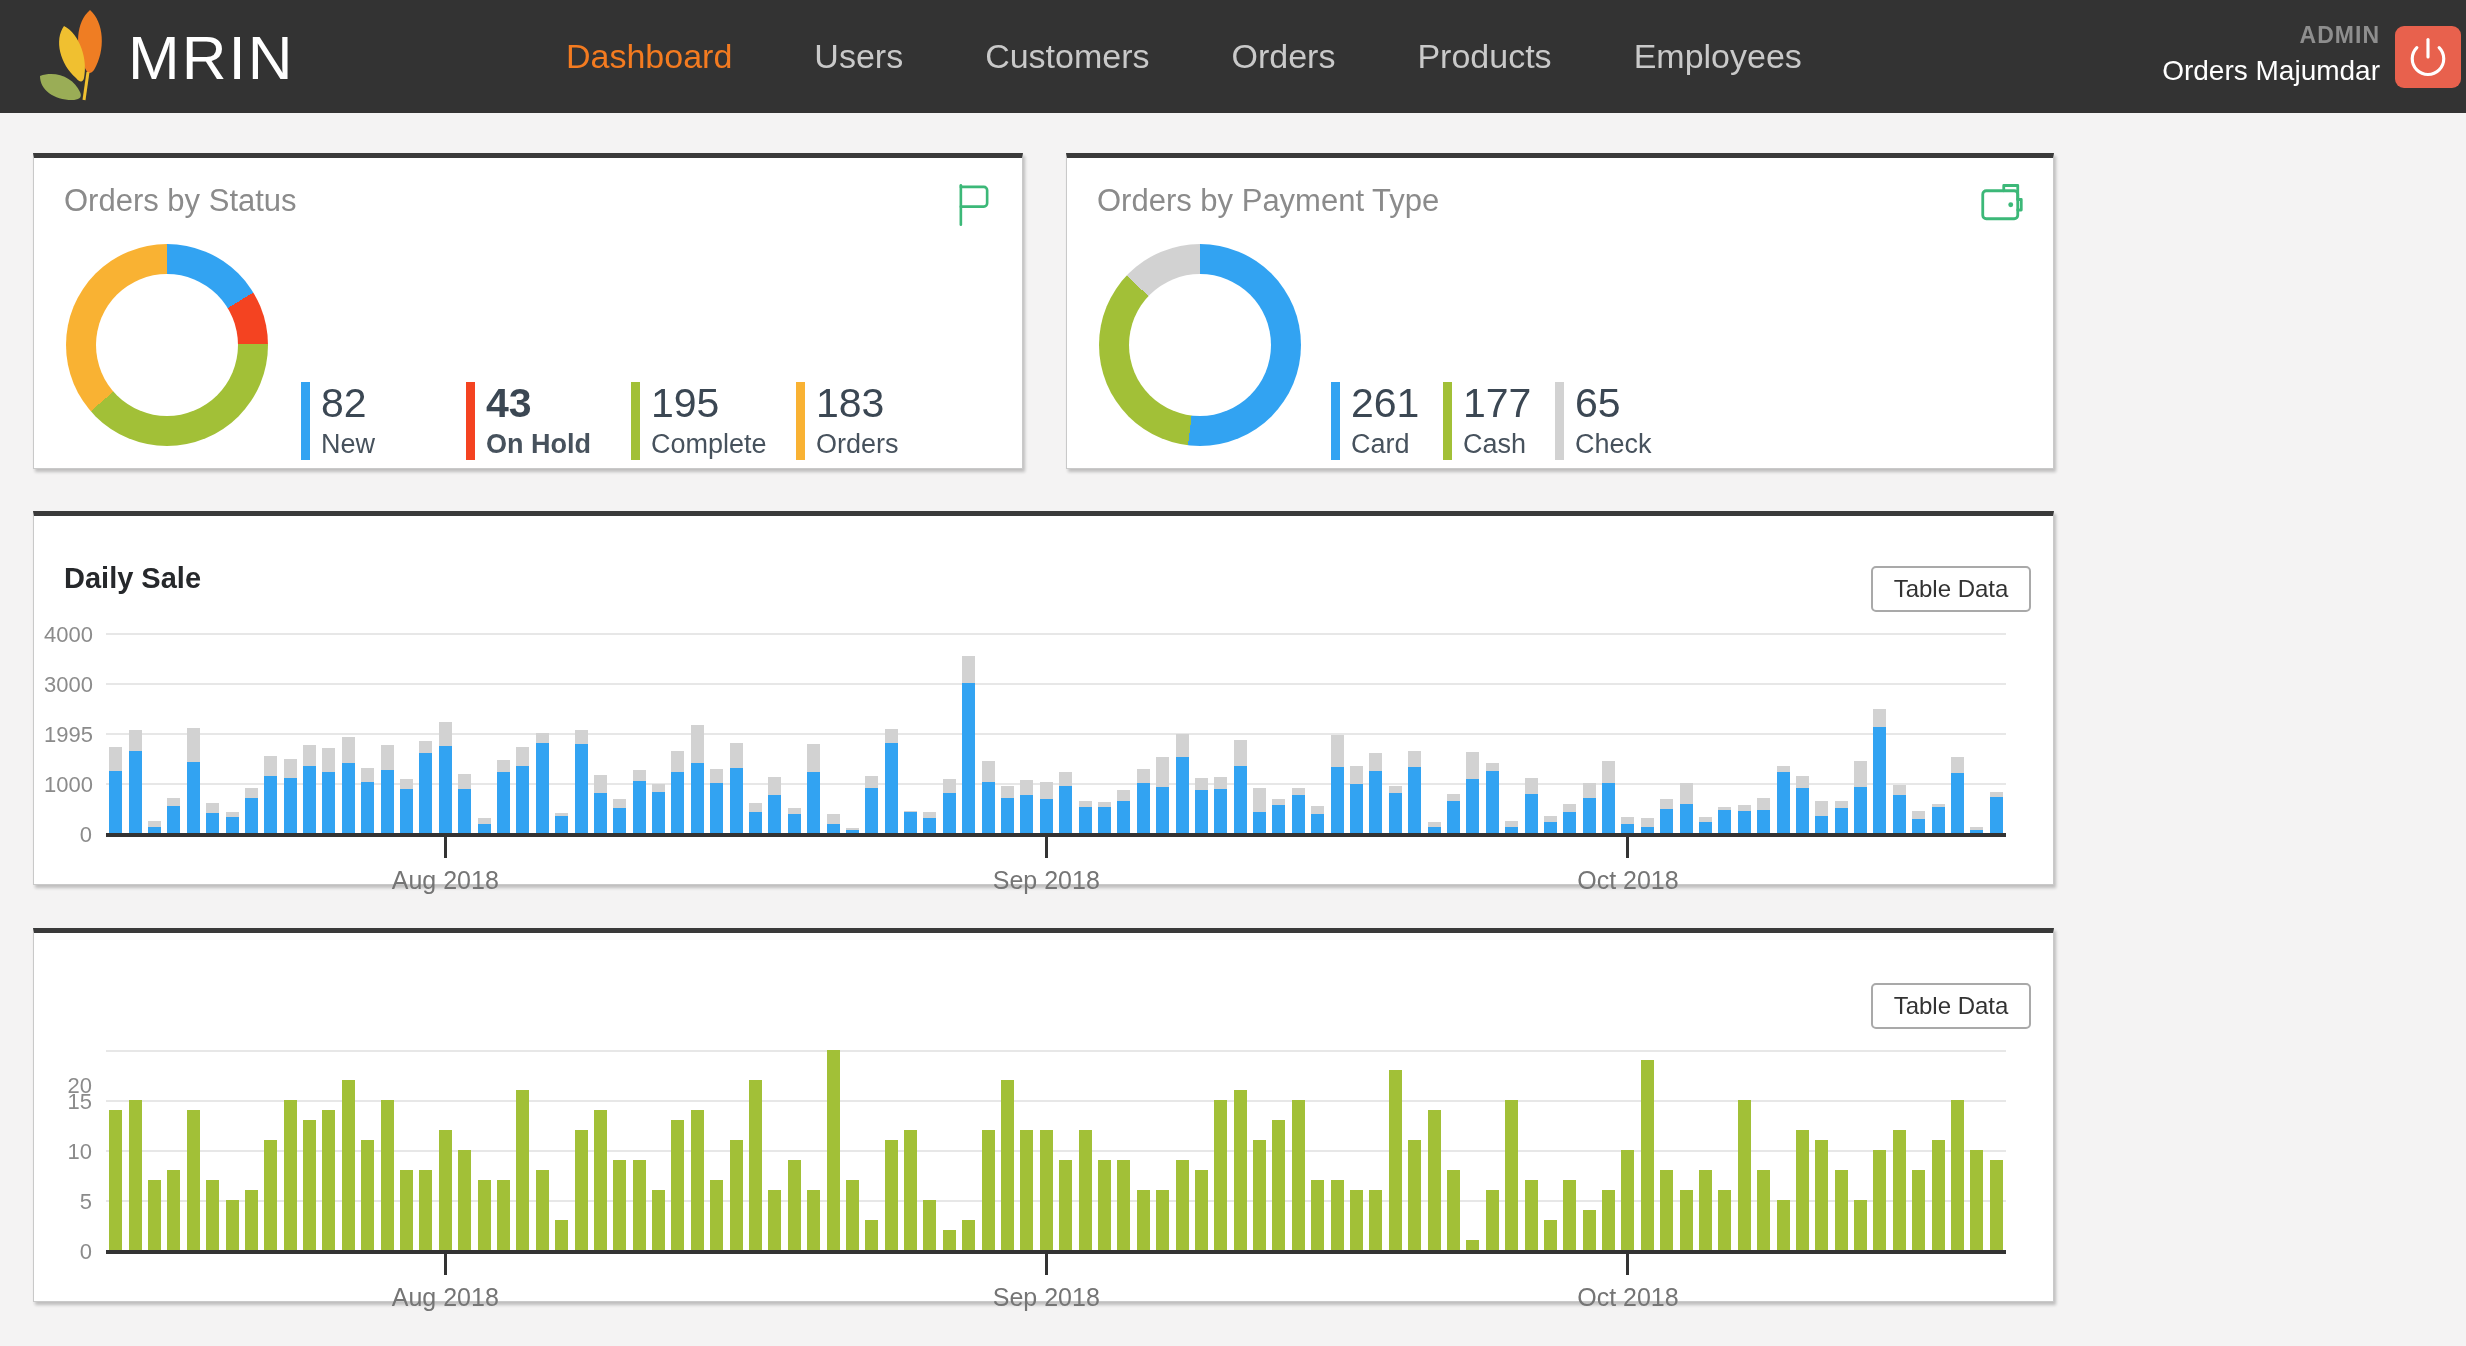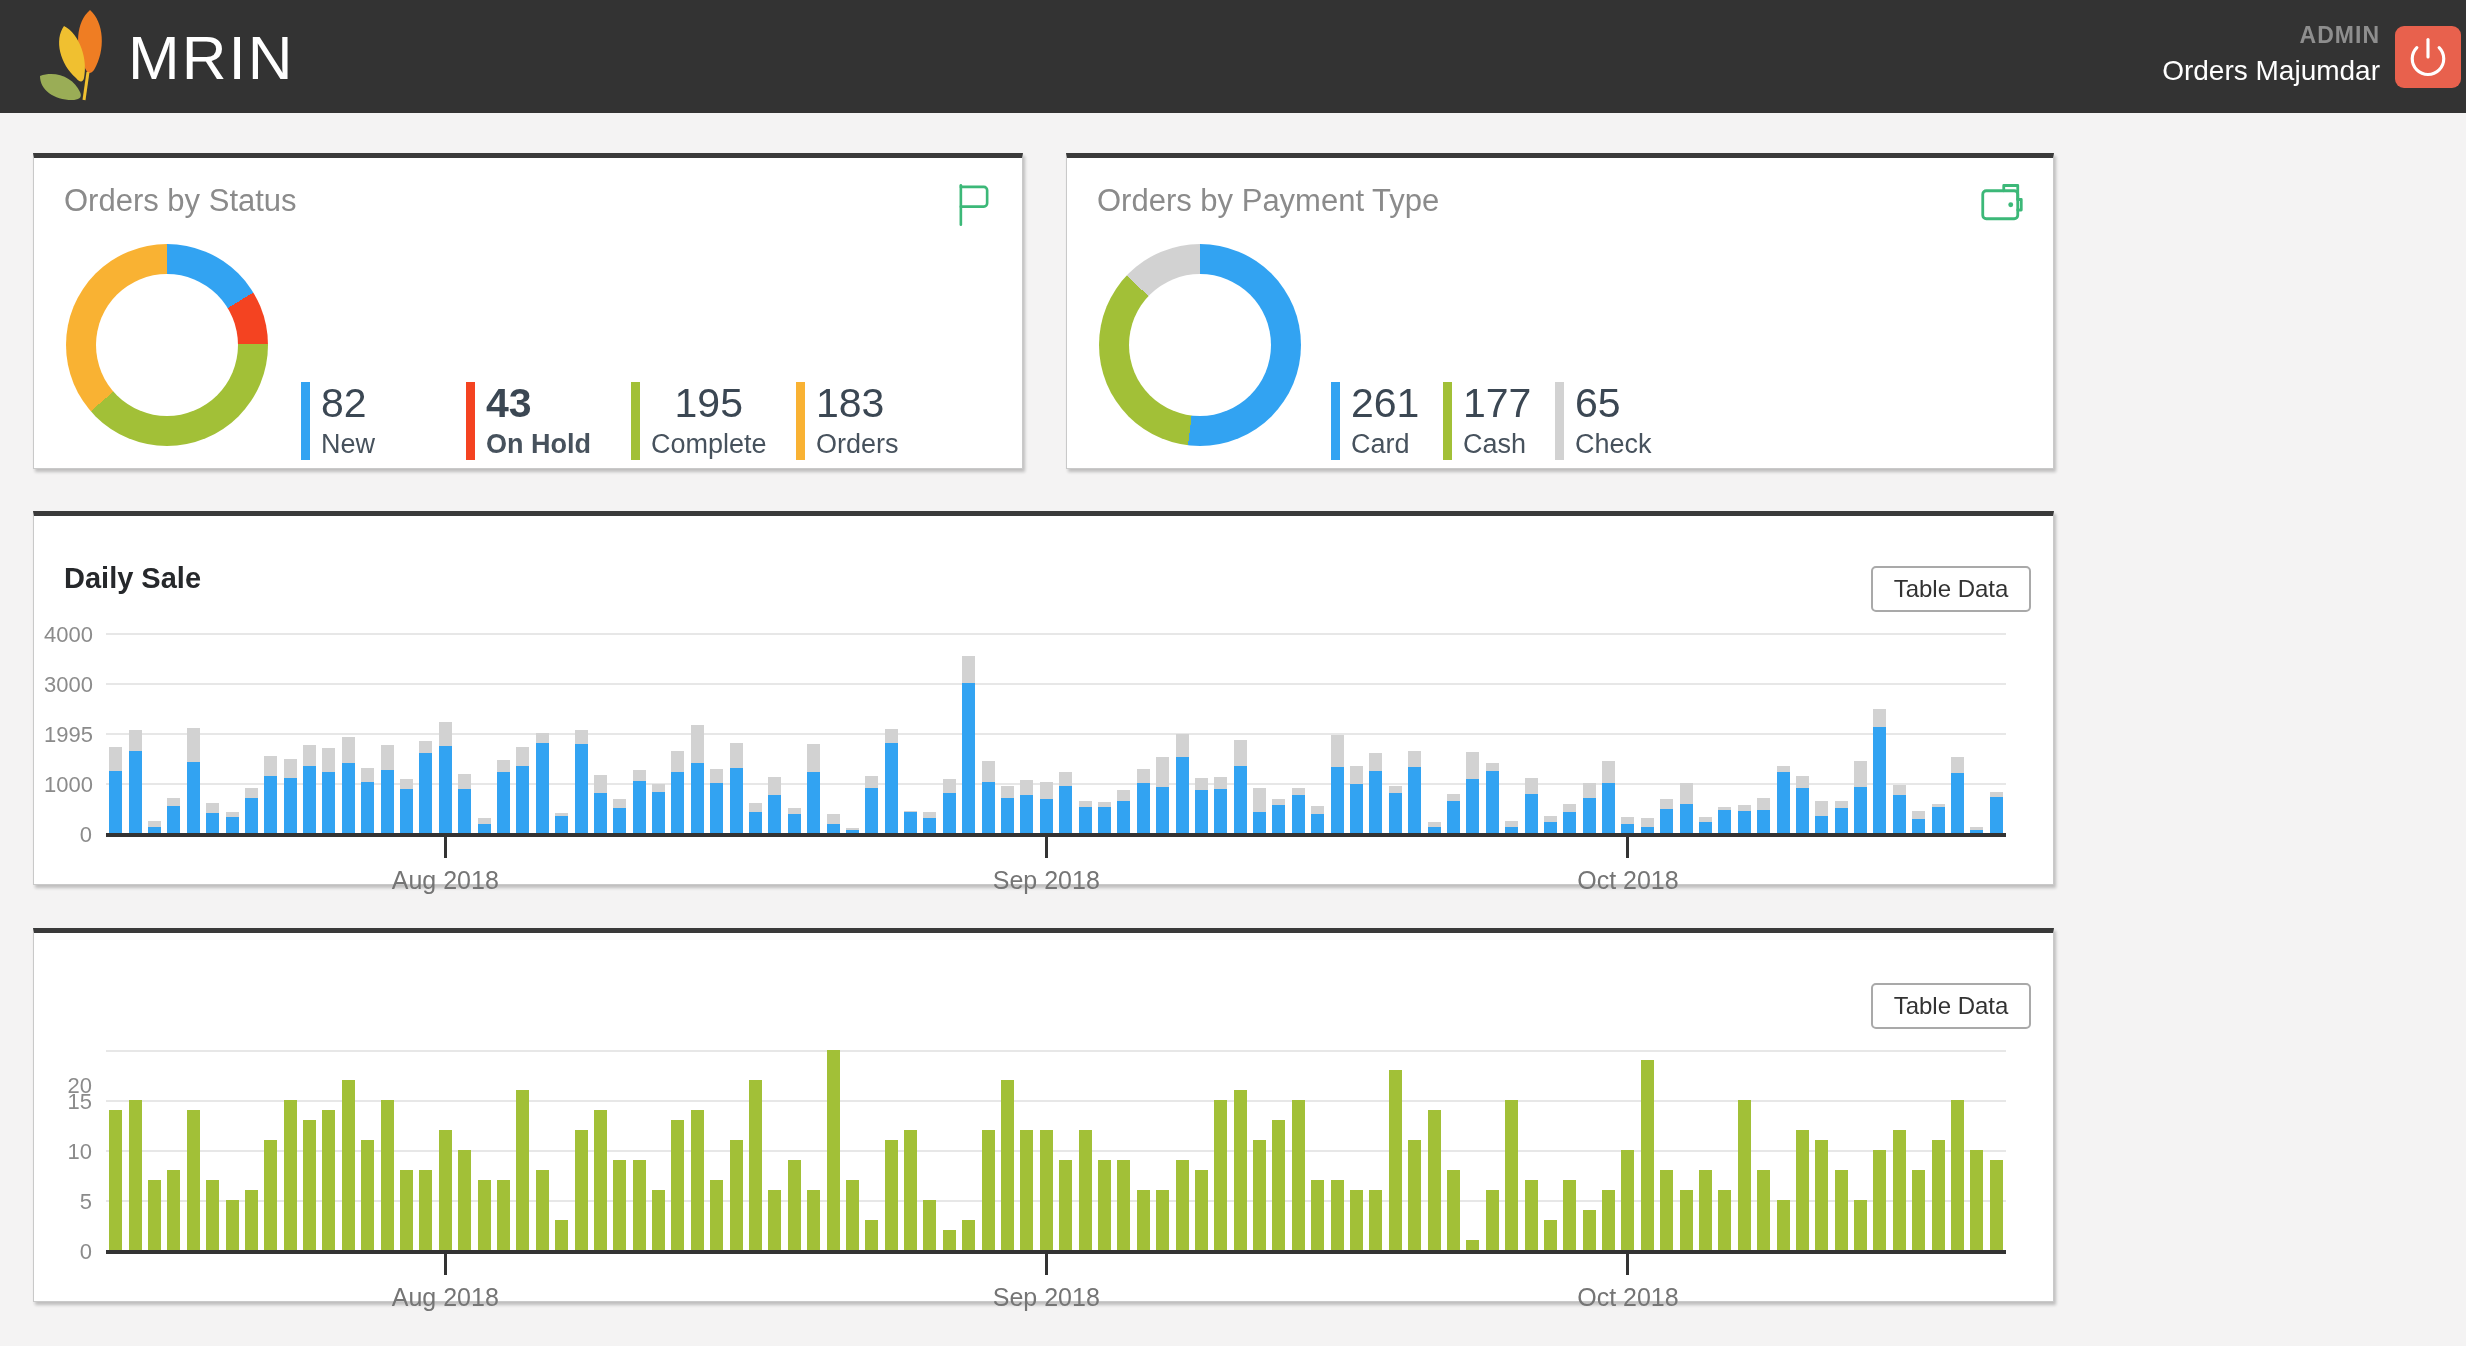--- a/index.html
+++ b/index.html
@@ -75,20 +75,28 @@
 <div class="navbar">
   <div class="logo-block">
     <svg class="logo-svg" viewBox="0 0 86 98">
       <path d="M52 62 C40 40 42 14 56 2 C70 14 72 42 60 62 C57 66 54 66 52 62 Z" fill="#ef7d23"></path>
       <path d="M42 70 C26 56 20 32 30 18 C46 26 54 52 50 70 C49 75 45 74 42 70 Z" fill="#f0c030"></path>
       <path d="M38 92 C20 92 6 82 6 68 C22 62 40 70 46 84 C49 90 44 92 38 92 Z" fill="#9aad56"></path>
       <path d="M54 64 L50 92" stroke="#f0c030" stroke-width="3" fill="none"></path>
     </svg>
     <span class="logo-text">MRIN</span>
   </div>
+  <div class="nav-items" id="nav-items">
+      <div class="nav-item active">Dashboard</div>
+      <div class="nav-item">Users</div>
+      <div class="nav-item">Customers</div>
+      <div class="nav-item">Orders</div>
+      <div class="nav-item">Products</div>
+      <div class="nav-item">Employees</div>
+    </div>
   <div class="admin-block">
     <div class="admin-role">ADMIN</div>
     <div class="admin-name">Orders Majumdar</div>
   </div>
   <div class="power-btn">
     <svg width="42" height="42" viewBox="0 0 24 24" fill="none" stroke="#ffffff" stroke-width="1.8" stroke-linecap="round">
       <path d="M18.36 6.64a9 9 0 1 1-12.73 0"></path>
       <line x1="12" y1="2" x2="12" y2="12"></line>
     </svg>
   </div>
@@ -113,21 +121,21 @@
           <div class="legend-label">New</div>
         </div>
       </div>
       <div class="legend-item" style="min-width: 165px; font-weight: bold;">
         <div class="legend-bar" style="background: rgb(244, 67, 33);"></div>
         <div>
           <div class="legend-num">43</div>
           <div class="legend-label">On Hold</div>
         </div>
       </div>
-      <div class="legend-item" style="min-width: 165px; text-align: center;">
+      <div class="legend-item" style="min-width: 165px;">
         <div class="legend-bar" style="background: rgb(162, 192, 55);"></div>
         <div>
           <div class="legend-num">195</div>
           <div class="legend-label">Complete</div>
         </div>
       </div>
       <div class="legend-item" style="min-width: 165px;">
         <div class="legend-bar" style="background: rgb(249, 178, 51);"></div>
         <div>
           <div class="legend-num">183</div>

